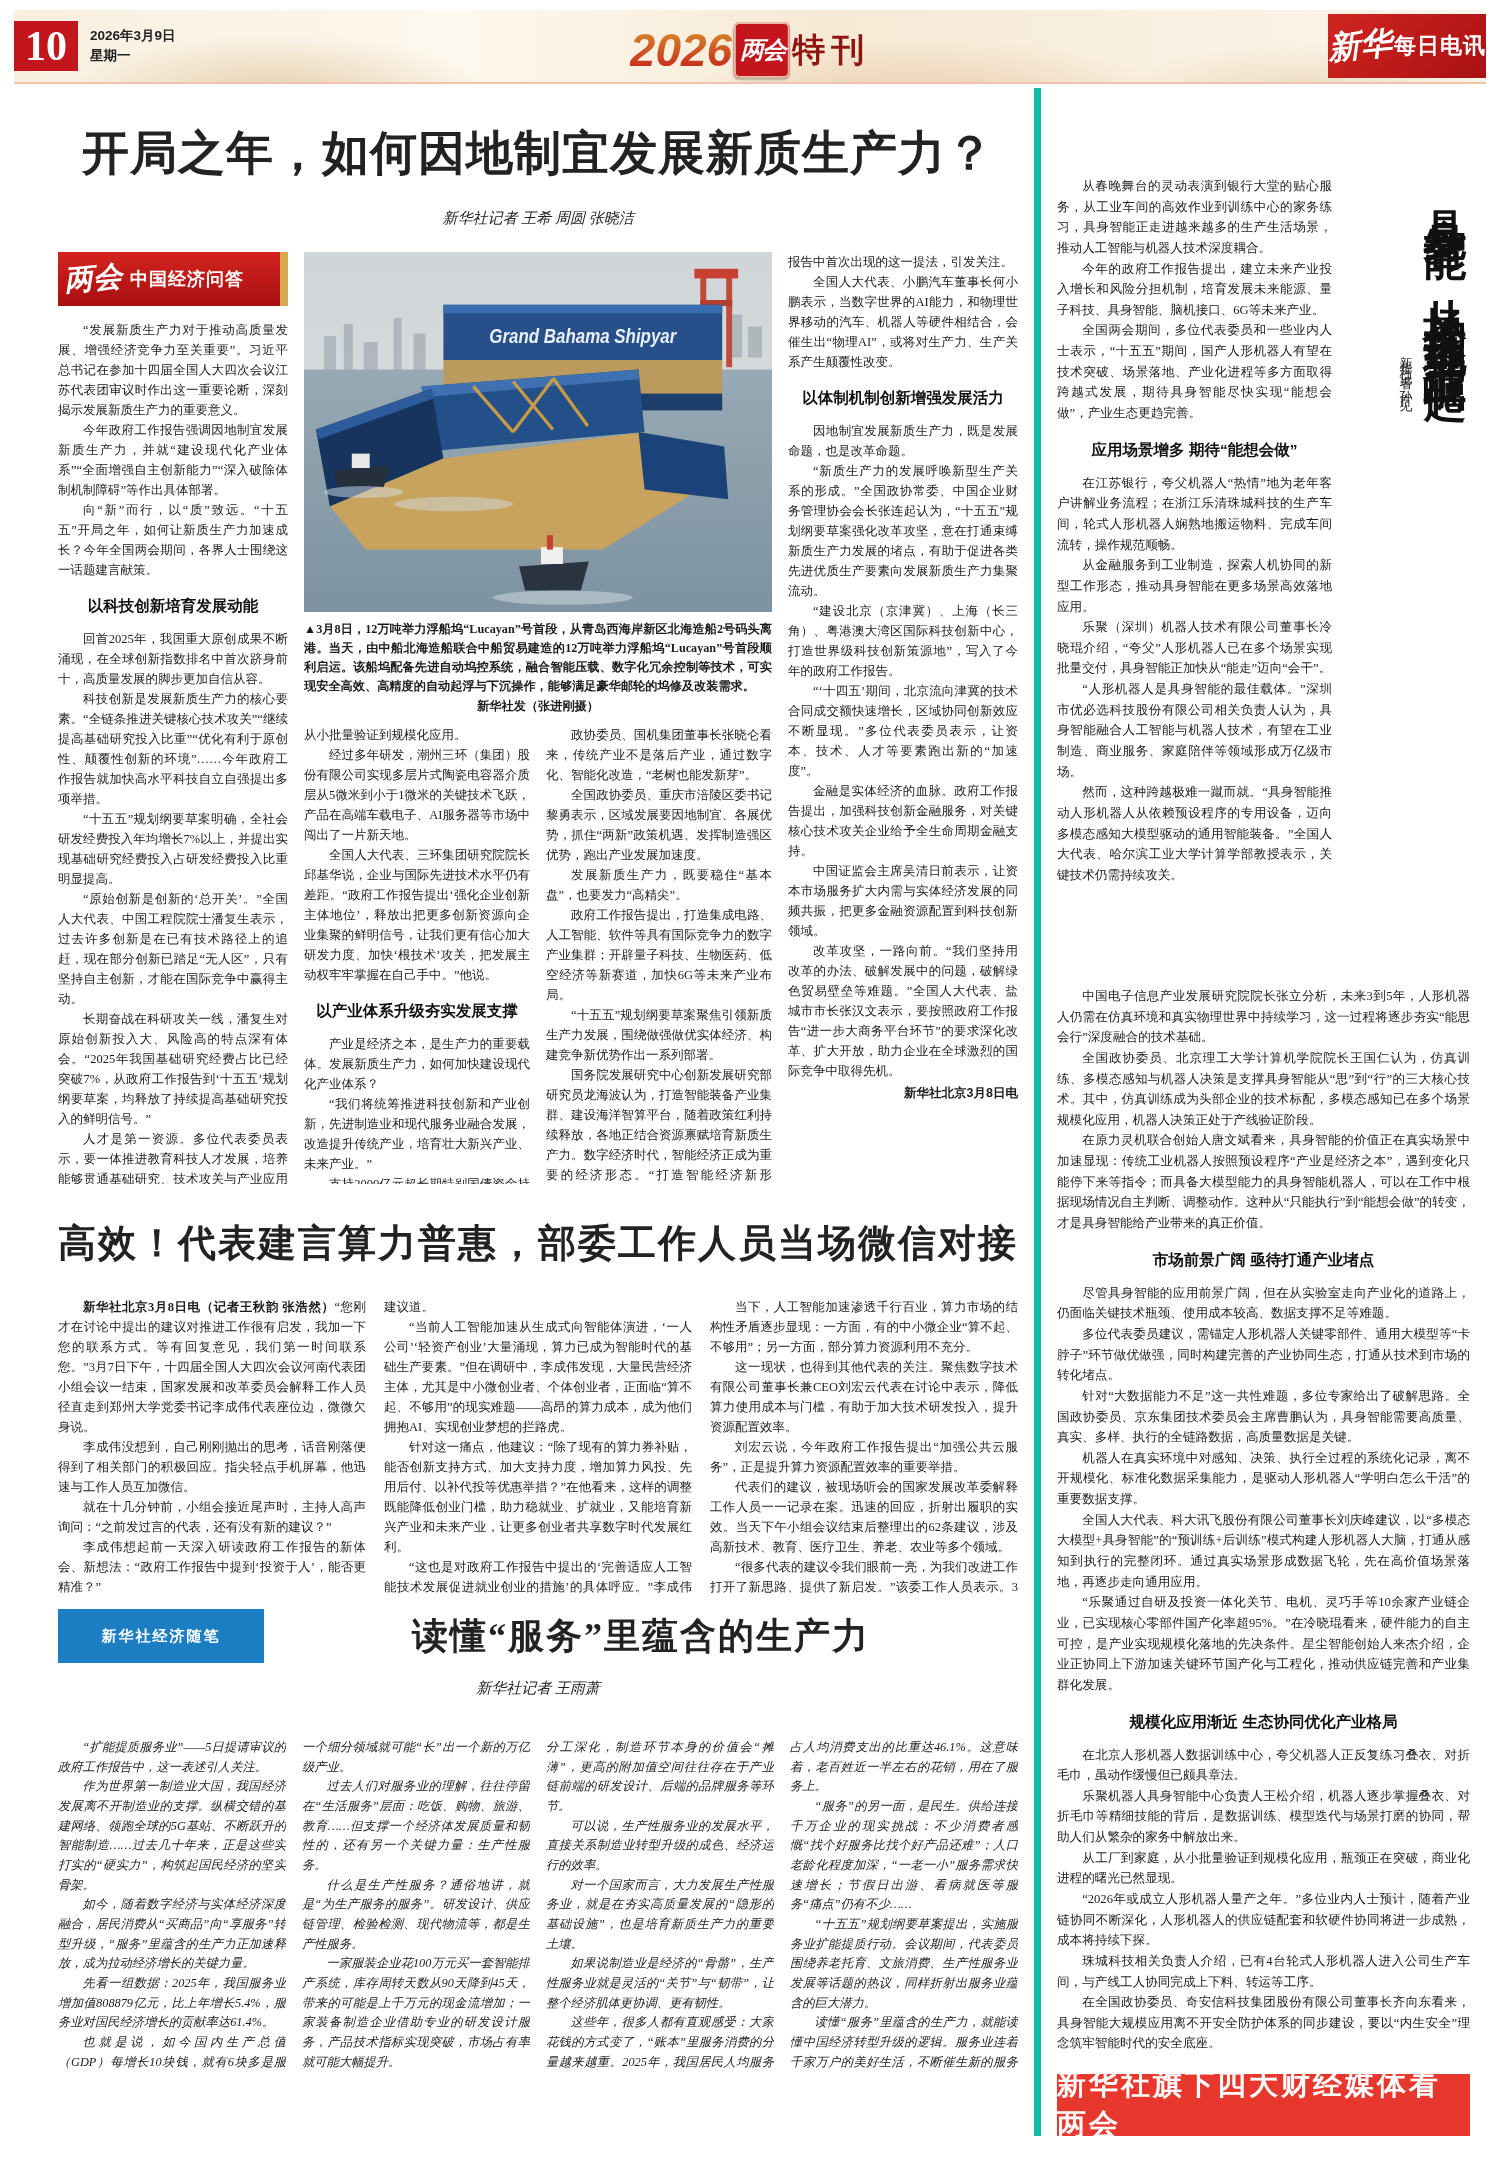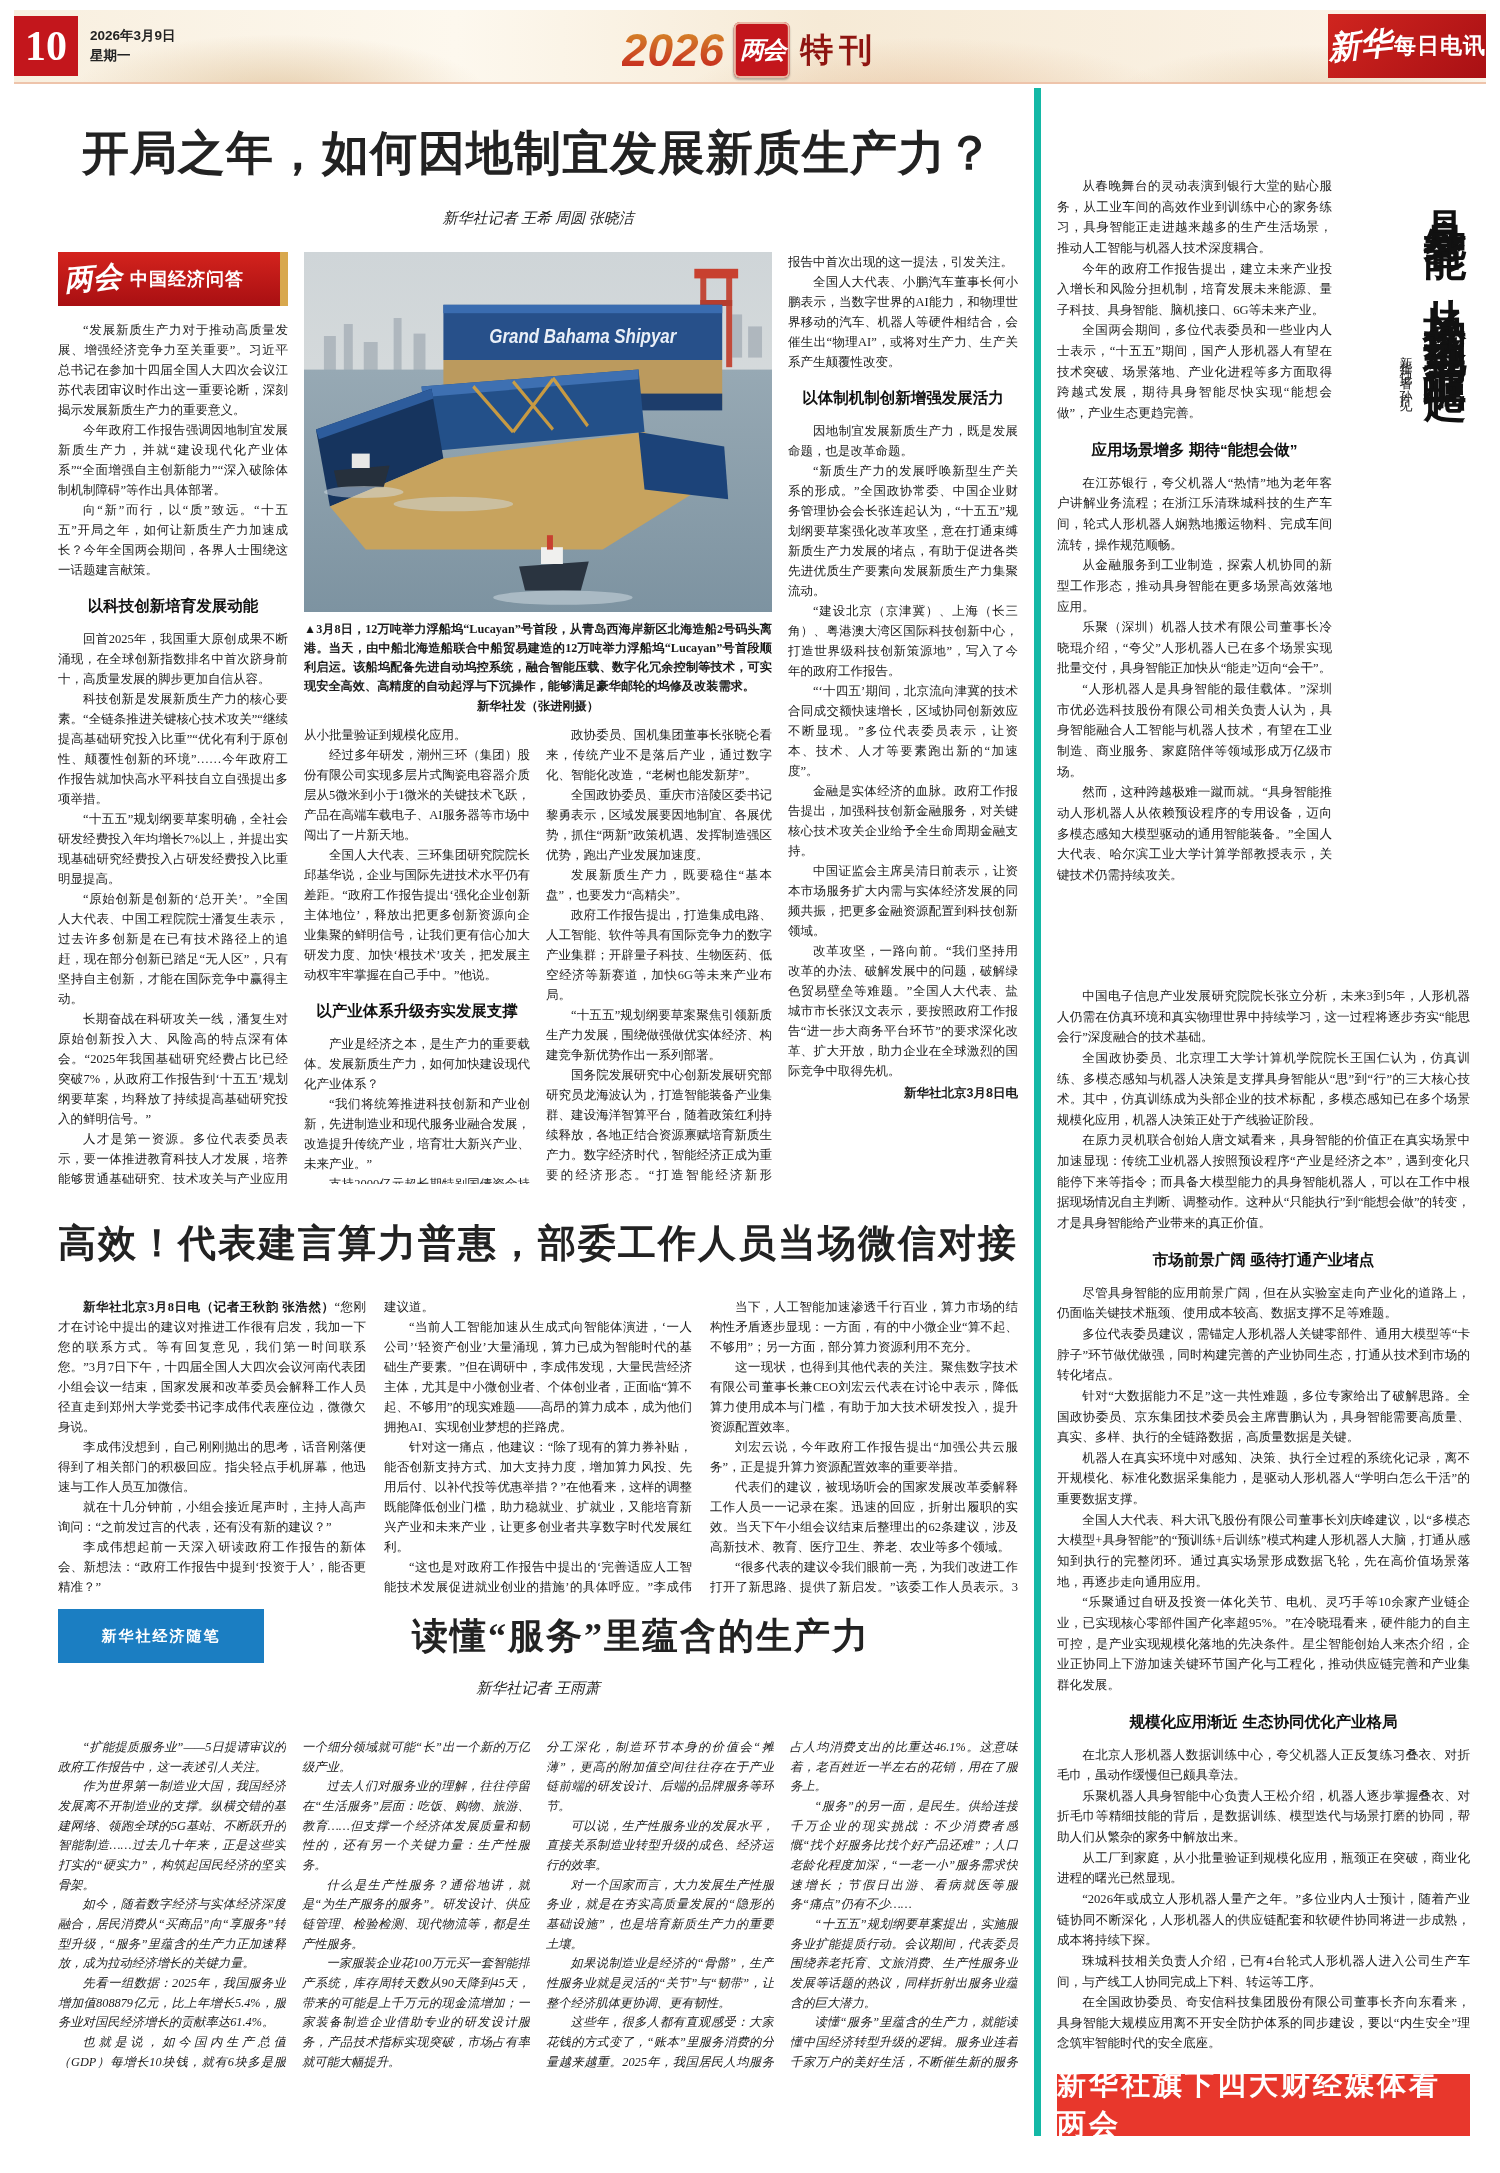--- a/index.html
+++ b/index.html
@@ -7,24 +7,24 @@
   .page{width:1500px;height:2173px;position:relative;}
 
   
   header{position:relative;height:72px;margin:10px 14px 0 14px;
     background:
       radial-gradient(ellipse 320px 90px at 18% 115%, rgba(198,148,82,.38), transparent 65%),
       radial-gradient(ellipse 420px 110px at 62% 130%, rgba(205,132,70,.30), transparent 60%),
       radial-gradient(ellipse 300px 80px at 88% 120%, rgba(198,148,82,.28), transparent 65%),
       linear-gradient(90deg,#f8efdf 0%,#fdf8ee 30%,#f6ead6 55%,#fcf5ea 100%);
     border-bottom:2px solid #eec4ab; display:flex;align-items:center;}
-  .pagenum{width:64px;height:60px;background:#c3161c;color:#fff;display:flex;align-items:center;justify-content:center;
+  .pagenum{width:64px;height:50px;background:#c3161c;color:#fff;display:flex;align-items:center;justify-content:center;
     font-size:42px;font-weight:700;font-family:"Liberation Serif",serif;}
   .dateblock{margin-left:12px;font-family:"Liberation Sans","DejaVu Sans",sans-serif;font-weight:700;font-size:13.5px;line-height:1.5;color:#222;}
-  .banner{position:absolute;left:50%;transform:translateX(-50%);display:flex;align-items:center;gap:10px;margin-top:8px;}
+  .banner{position:absolute;left:50%;transform:translateX(-50%);display:flex;align-items:center;gap:2px;margin-top:8px;}
   .banner .y{font-size:46px;font-weight:900;font-style:italic;font-family:"Liberation Sans",sans-serif;
     background:linear-gradient(180deg,#d99a2b,#c3161c);-webkit-background-clip:text;background-clip:text;color:#c04a1d;-webkit-text-fill-color:transparent;}
   .banner .seal{width:56px;height:56px;background:#c3161c;border-radius:6px;box-shadow:inset 0 0 0 2px #e9b9a6, 0 2px 2px rgba(0,0,0,.25);
     color:#fff;display:flex;align-items:center;justify-content:center;font-size:24px;font-weight:700;font-style:italic;letter-spacing:-2px;}
   .banner .tk{font-size:33px;font-weight:900;color:#8f1511;font-family:"Liberation Sans",sans-serif;letter-spacing:6px;}
   .masthead{position:absolute;right:0;top:4px;width:158px;height:64px;background:linear-gradient(135deg,#d0251f,#a91014);
     display:flex;align-items:center;justify-content:center;color:#fff;}
   .masthead .script{font-size:32px;font-weight:900;font-style:italic;font-family:"DejaVu Serif",serif;transform:rotate(-6deg);margin-right:2px;}
   .masthead .rest{font-size:22px;font-weight:900;font-family:"Liberation Sans",sans-serif;letter-spacing:1px;}
 

